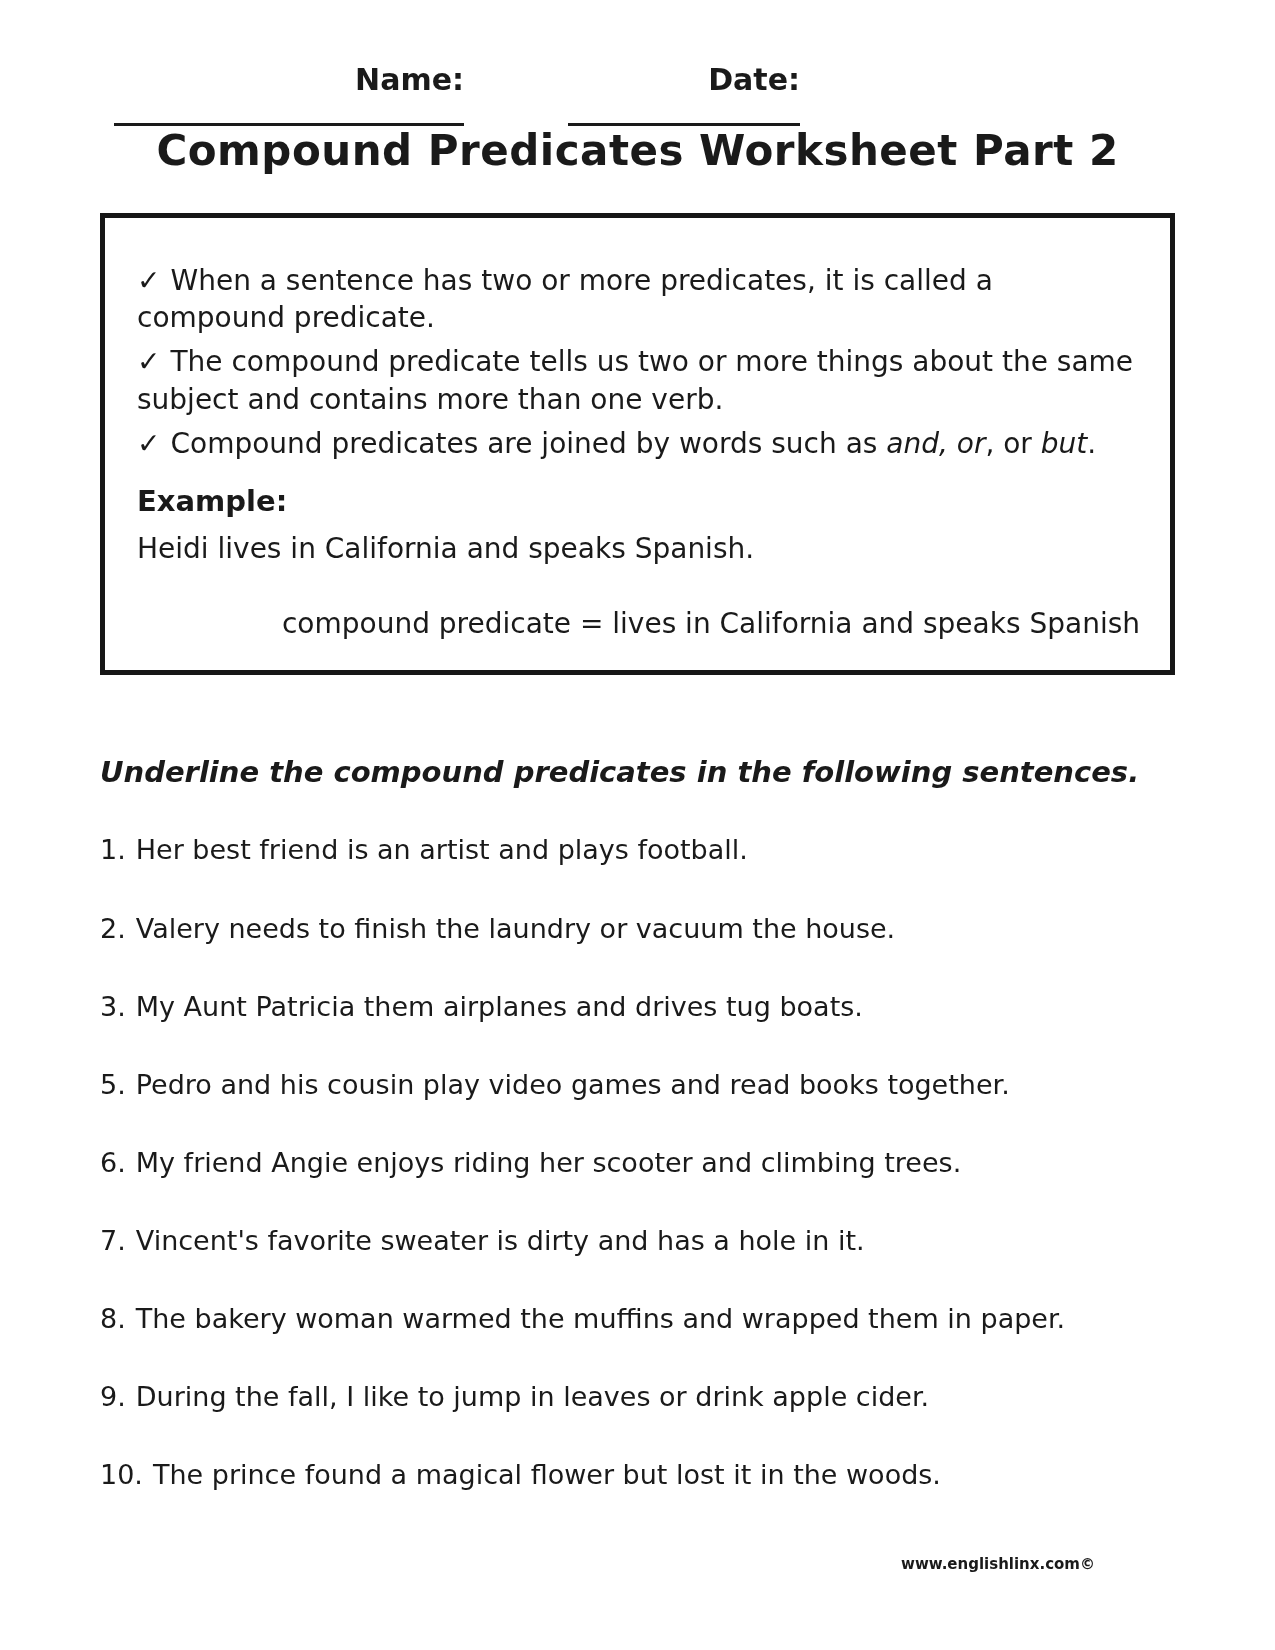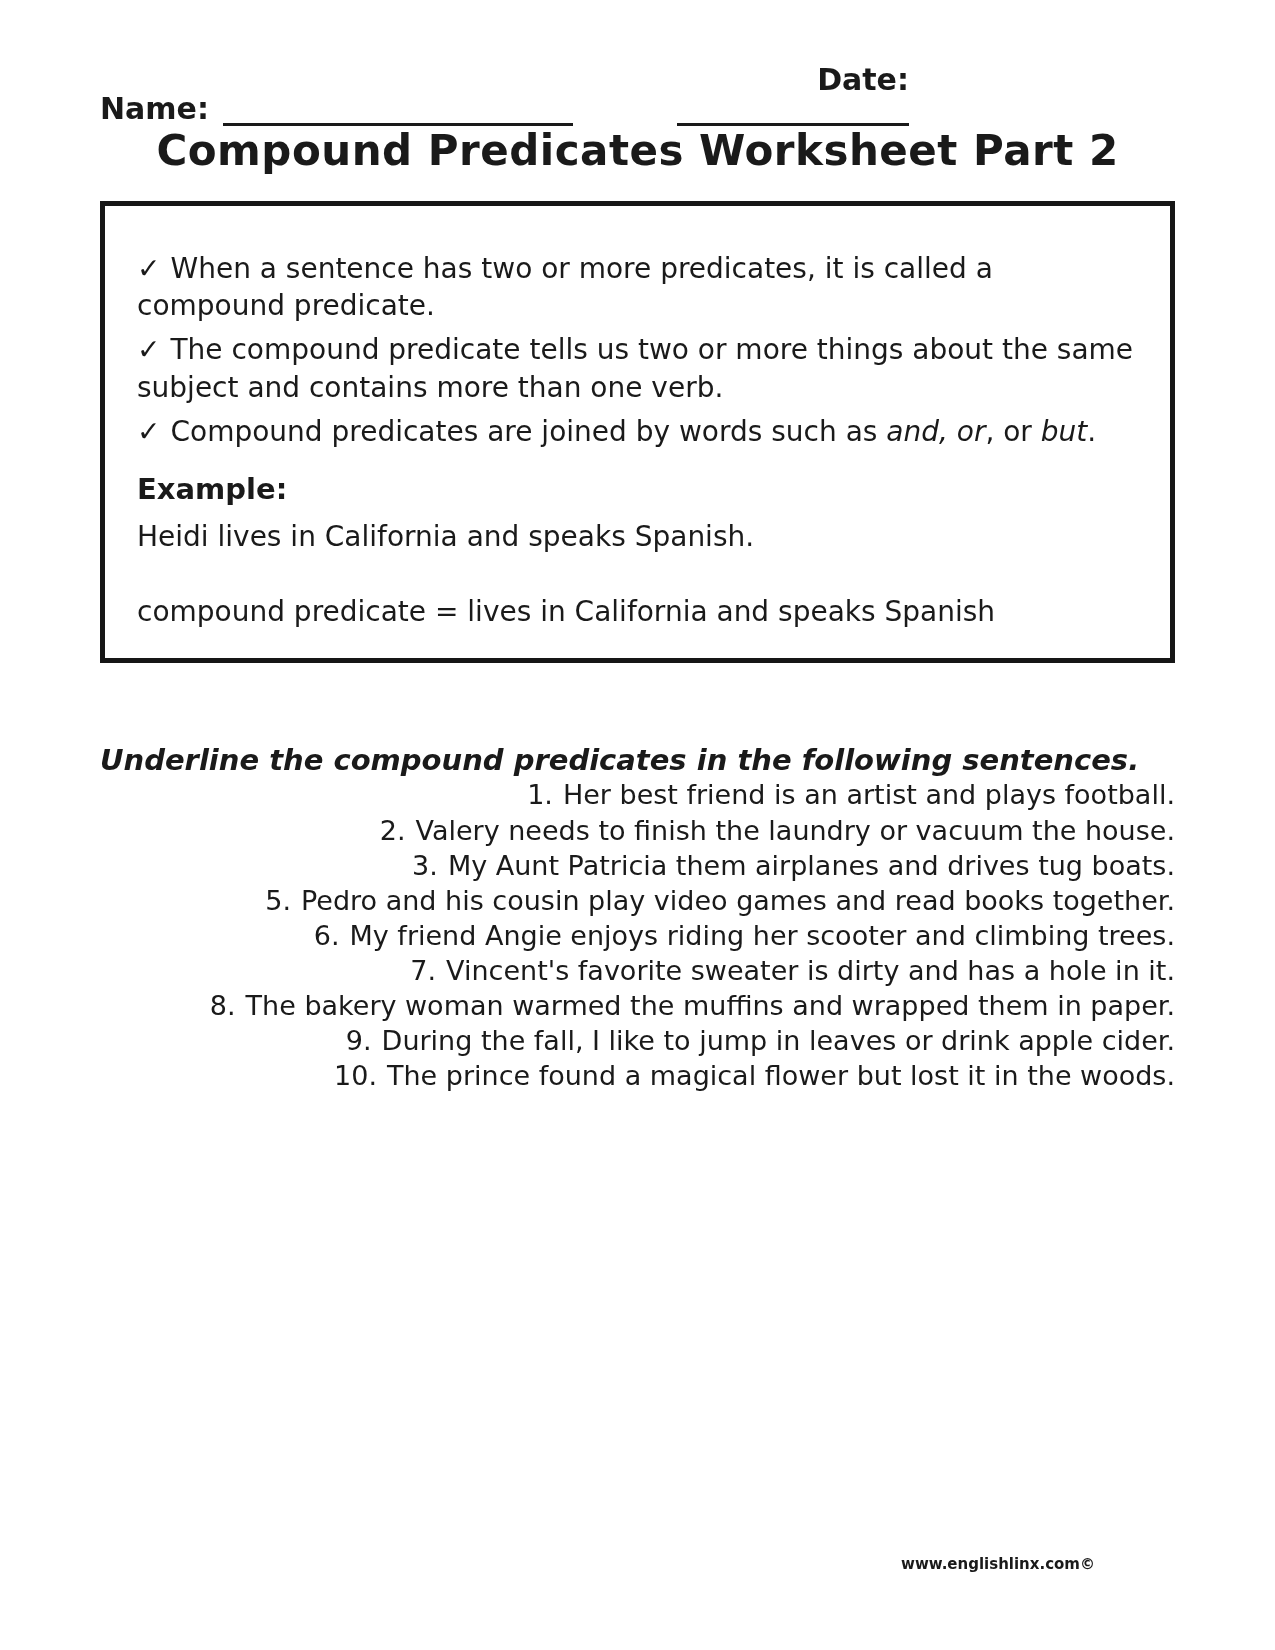--- a/index.html
+++ b/index.html
@@ -13,66 +13,66 @@
   }
   .page { padding:62px 100px 0 100px; }
 
   
   .header-row {
     display:flex;
     align-items:flex-end;
     font-size:30px;
     font-weight:bold;
   }
-  .name-field { display:flex; align-items:flex-end; }
+  .name-field { display:flex; align-items:flex-end;flex-direction:column; }
   .date-field { display:flex; align-items:flex-end; margin-left:90px;flex-direction:column; }
   .blank {
     display:inline-block;
     border-bottom:3px solid #1a1a1a;
     height:0.95em;
     margin-left:14px;
   }
   .blank-name { width:350px; }
   .blank-date { width:232px; }
 
   
   .title {
     text-align:center;
     font-size:42px;
     font-weight:bold;
     letter-spacing:0.5px;
   }
 
   
   .info-box {
-    margin-top:26px;
+    margin-top:38px;
     border:5px solid #161616;
     padding:44px 30px 30px 32px;
     font-size:28px;
   }
   .bullet { line-height:1.35; margin-bottom:6px; }
   .check { display:inline-block; margin-right:10px; }
   .example-label { font-weight:bold; font-size:29px; margin-top:22px; }
   .example-sentence { text-align:left; margin-top:14px; }
-  .example-answer { text-align:left; margin-top:42px; }
+  .example-answer { text-align:right; margin-top:42px; }
 
   
   .instruction {
     margin-top:80px;
     font-size:29px;
     font-weight:bold;
     font-style:italic;
   }
 
   
   .sentence {
+    margin-top:43px;
     font-size:27px;
     line-height:1.3;
     white-space:nowrap;
-    text-align:right;
   }
   .sentence .num { margin-right:10px; }
 
   
   .footer {
     position:absolute;
     right:180px;
     top:1555px;
     font-size:15px;
     font-weight:bold;

